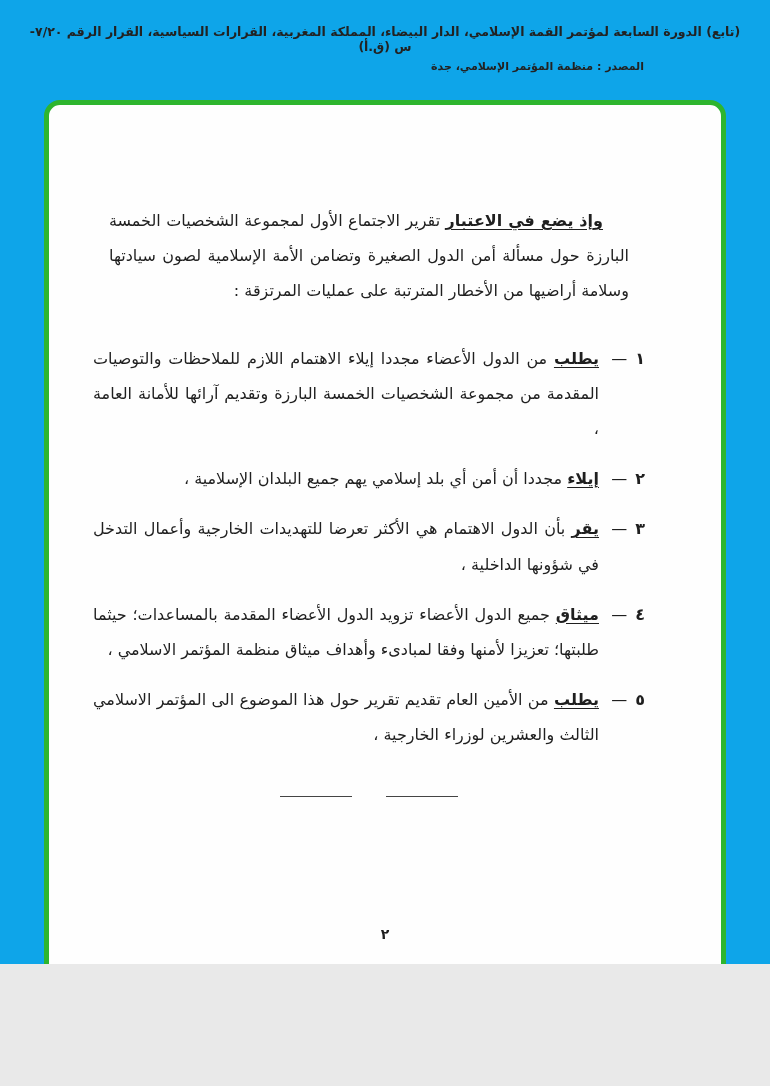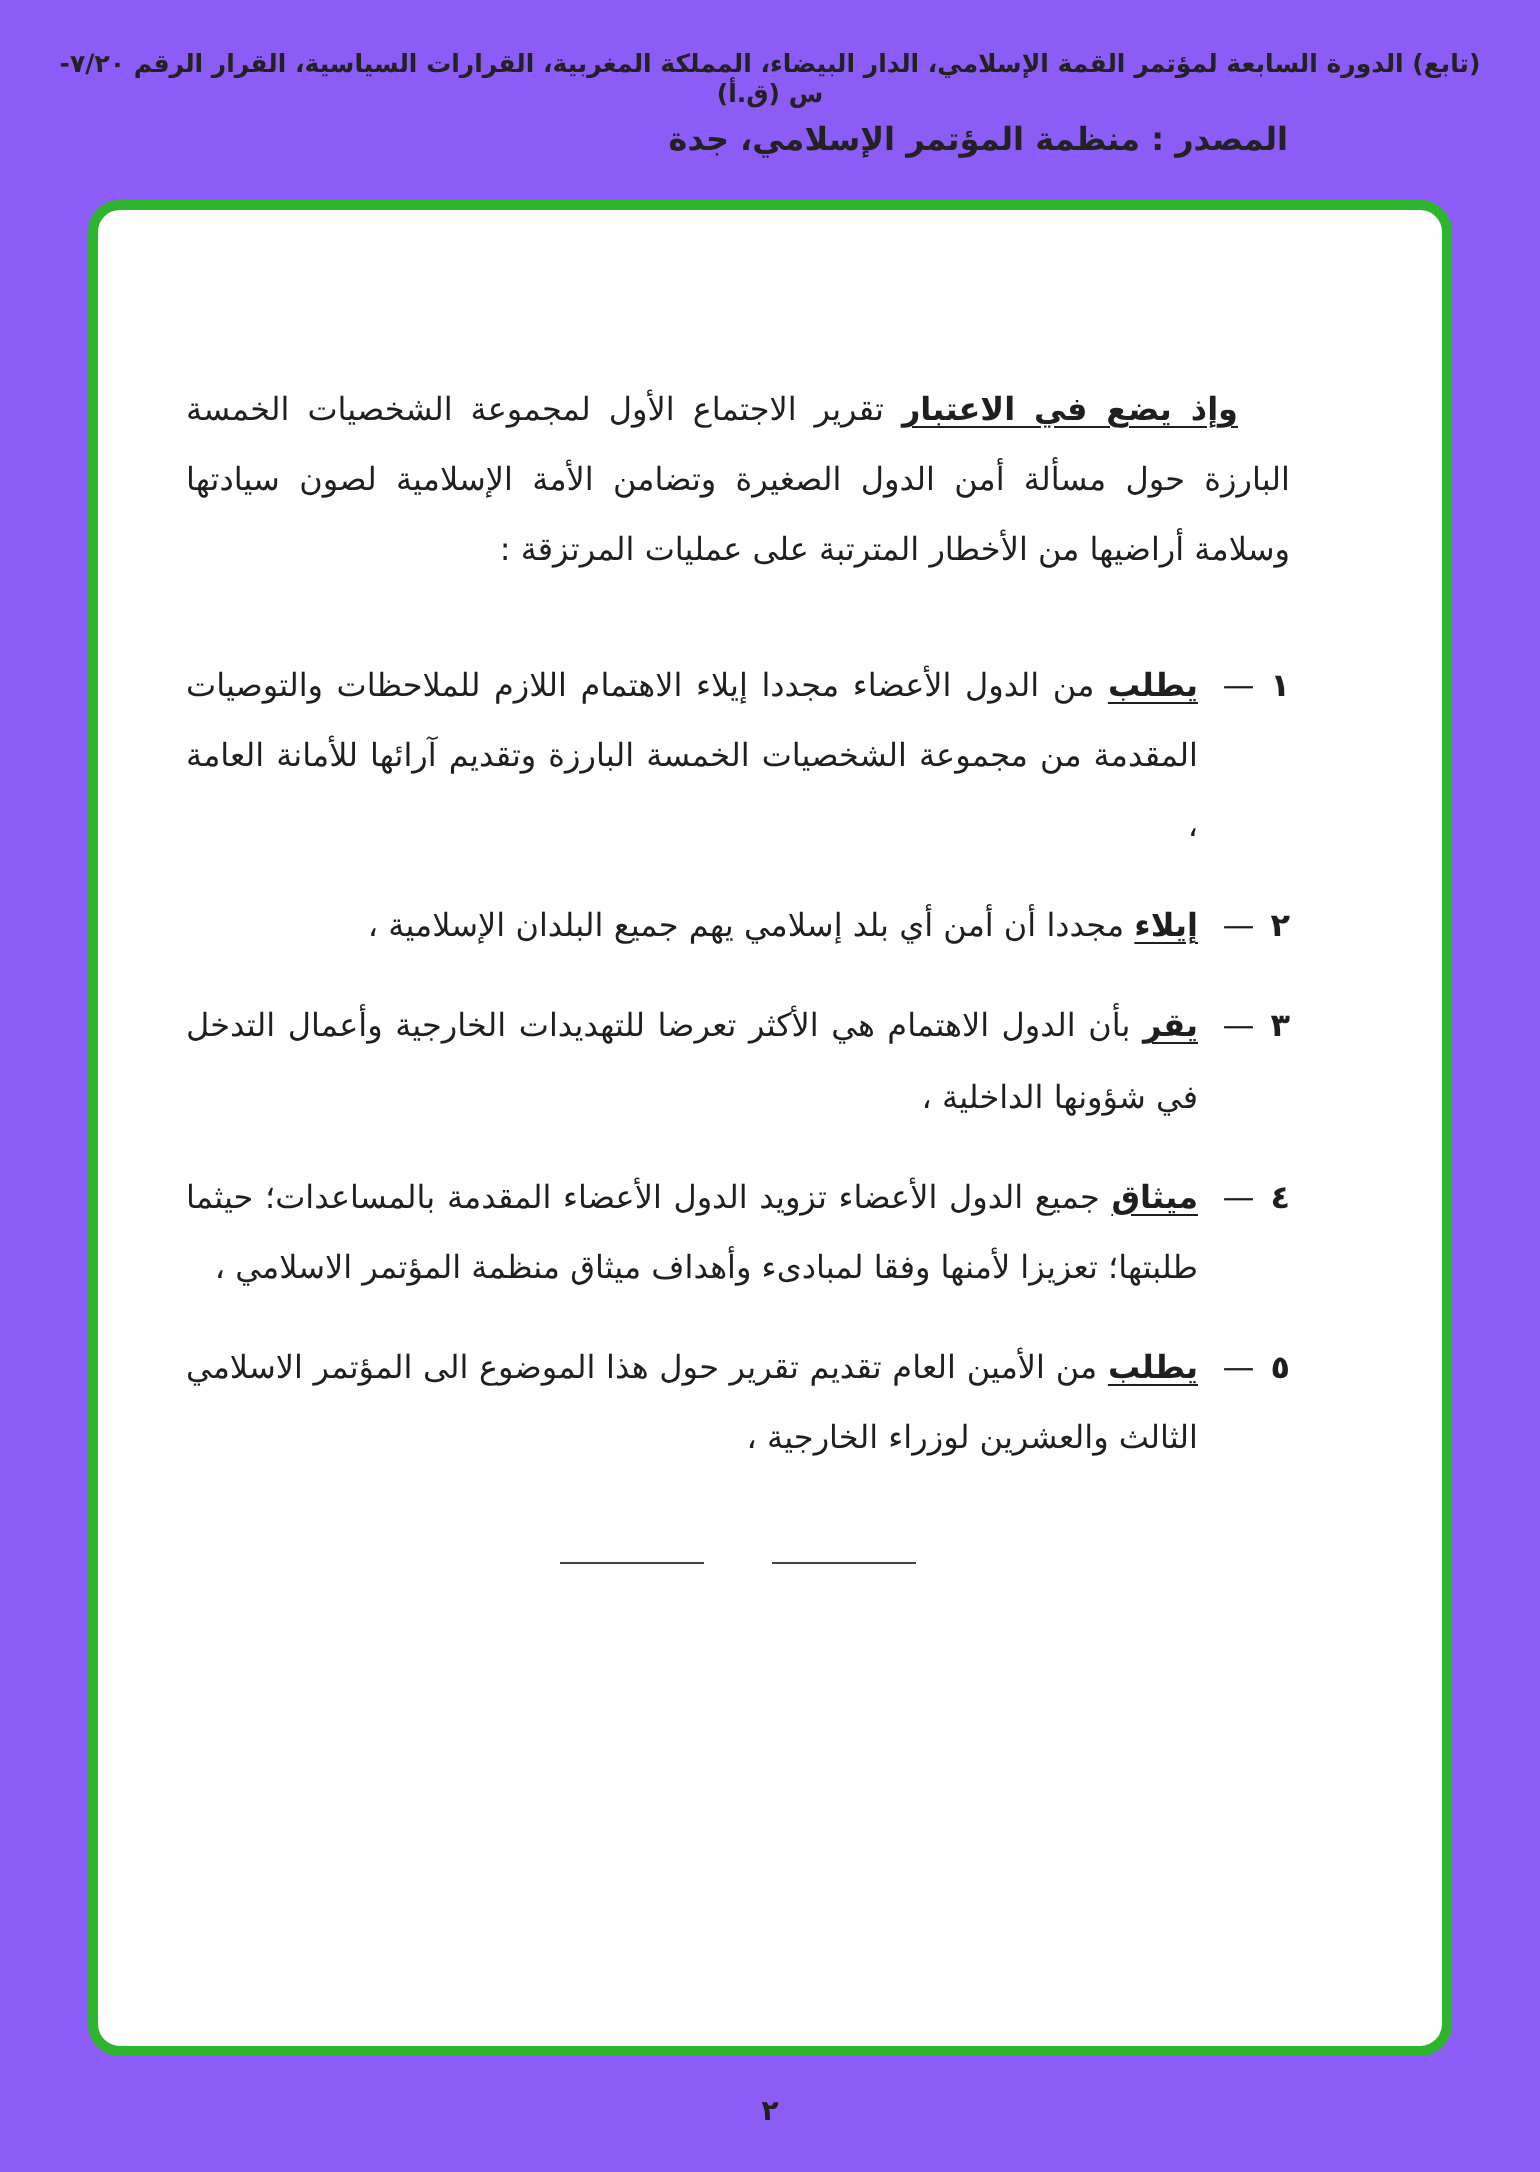--- a/index.html
+++ b/index.html
@@ -3,23 +3,23 @@
 <meta charset="utf-8">
 <style>
   html, body {
     margin: 0;
     padding: 0;
     background: #e9e9e9;
   }
   .page {
     position: relative;
     width: 770px;
-    height: 1086px;
+    height: 964px;
     margin: 0 auto;
-    background: #8b5cf6;
+    background: #0ea5e9;
     font-family: "DejaVu Sans", sans-serif;
     color: #222222;
     overflow: hidden;
   }
   
   .doc-header {
     position: absolute;
     top: 24px;
     left: 0;
     width: 770px;
@@ -29,21 +29,21 @@
     text-align: center;
     font-size: 12.5px;
     font-weight: bold;
     letter-spacing: 0;
     padding: 0 28px;
   }
   .doc-header .h2 {
     margin-top: 6px;
     text-align: right;
     padding-right: 126px;
-    font-size: 16px;
+    font-size: 11px;
     font-weight: bold;
   }
   
   .green-box {
     position: absolute;
     top: 100px;
     left: 44px;
     width: 682px;
     height: 928px;
     box-sizing: border-box;
@@ -54,21 +54,21 @@
   .content {
     direction: rtl;
     box-sizing: border-box;
     padding: 82px 76px 0 44px;
     font-size: 16px;
     line-height: 2.2;
     text-align: justify;
     color: #1f1f1f;
   }
   .intro {
-    margin: 0;
+    margin: 16px;
     text-indent: 26px;
   }
   .lead, .verb {
     font-weight: bold;
     text-decoration: underline;
     text-underline-offset: 3px;
   }
   .items {
     list-style: none;
     margin: 32px 0 0 0;

